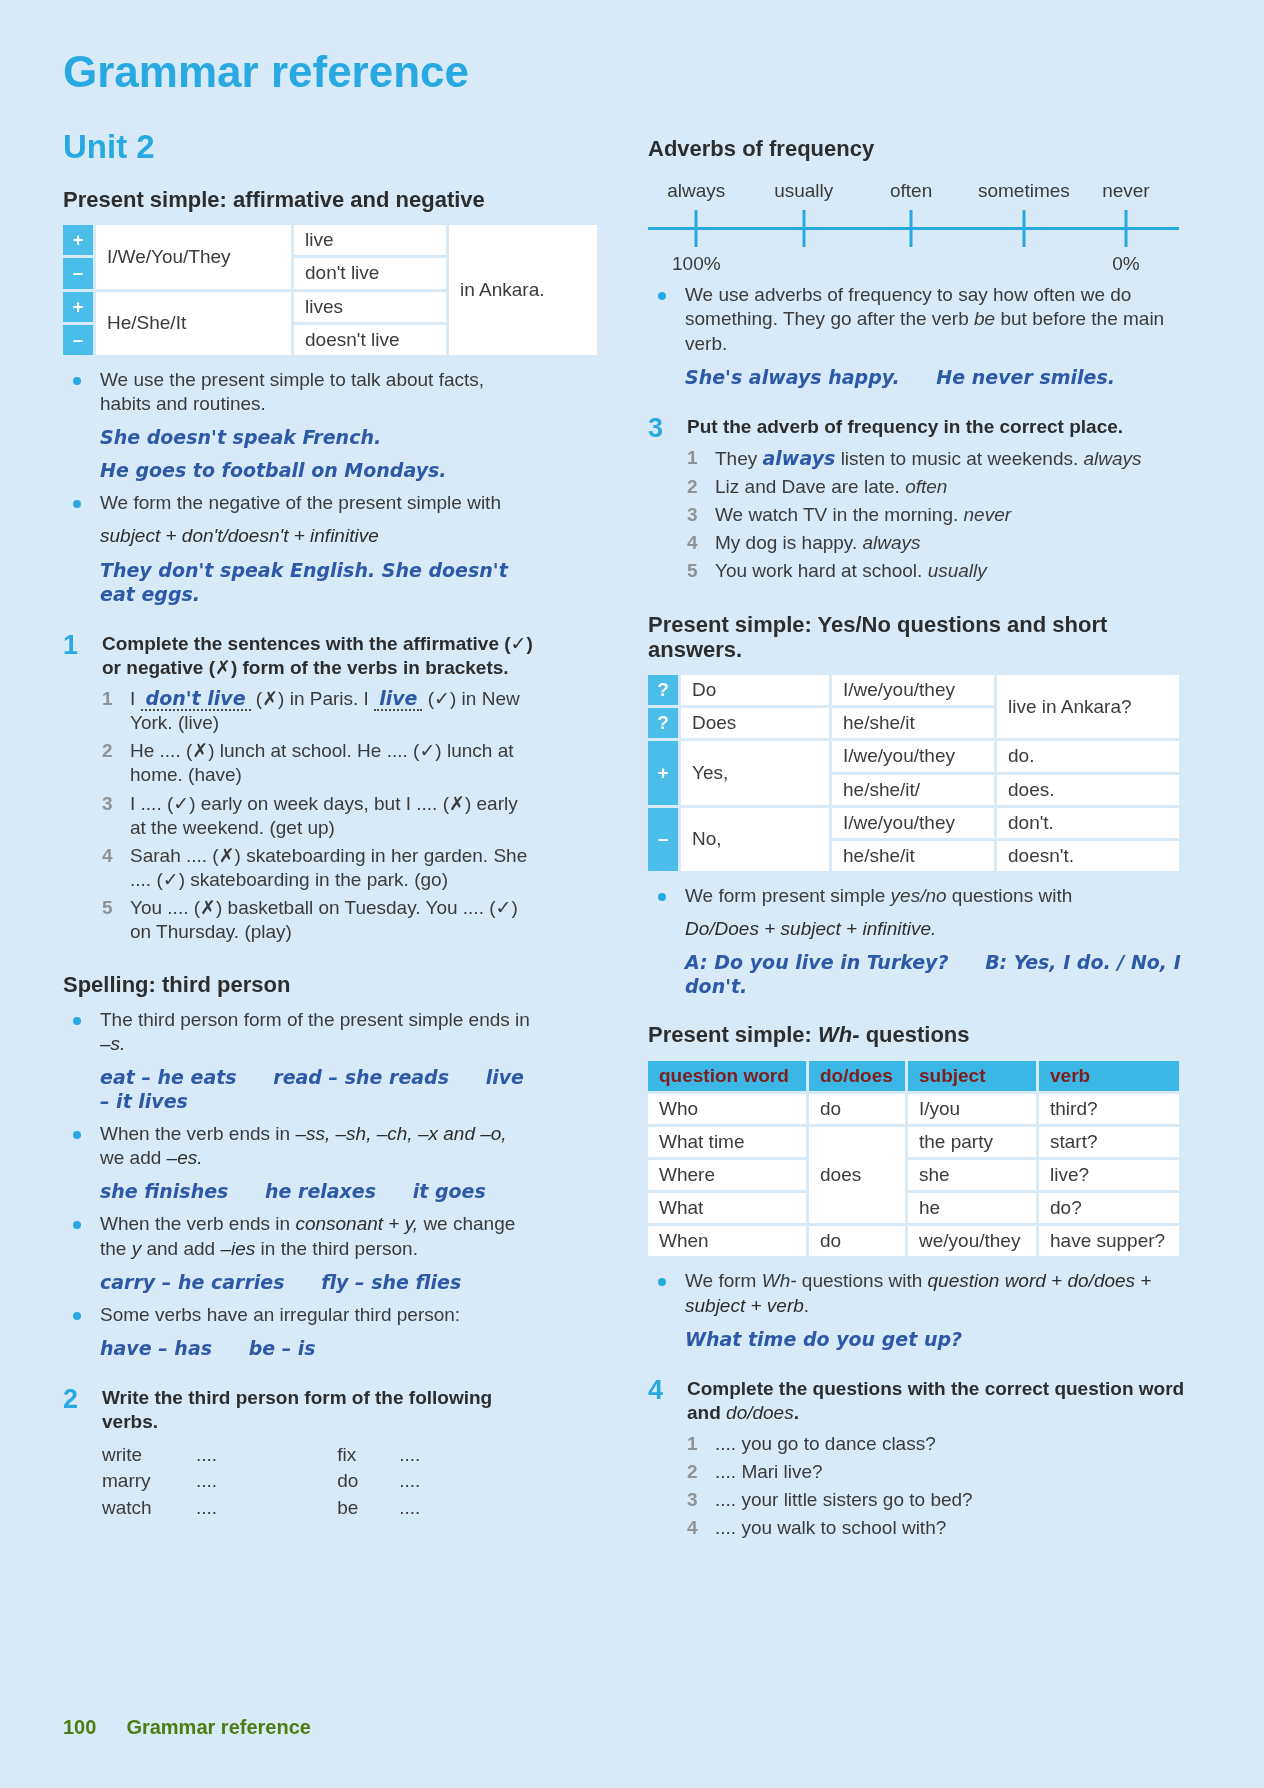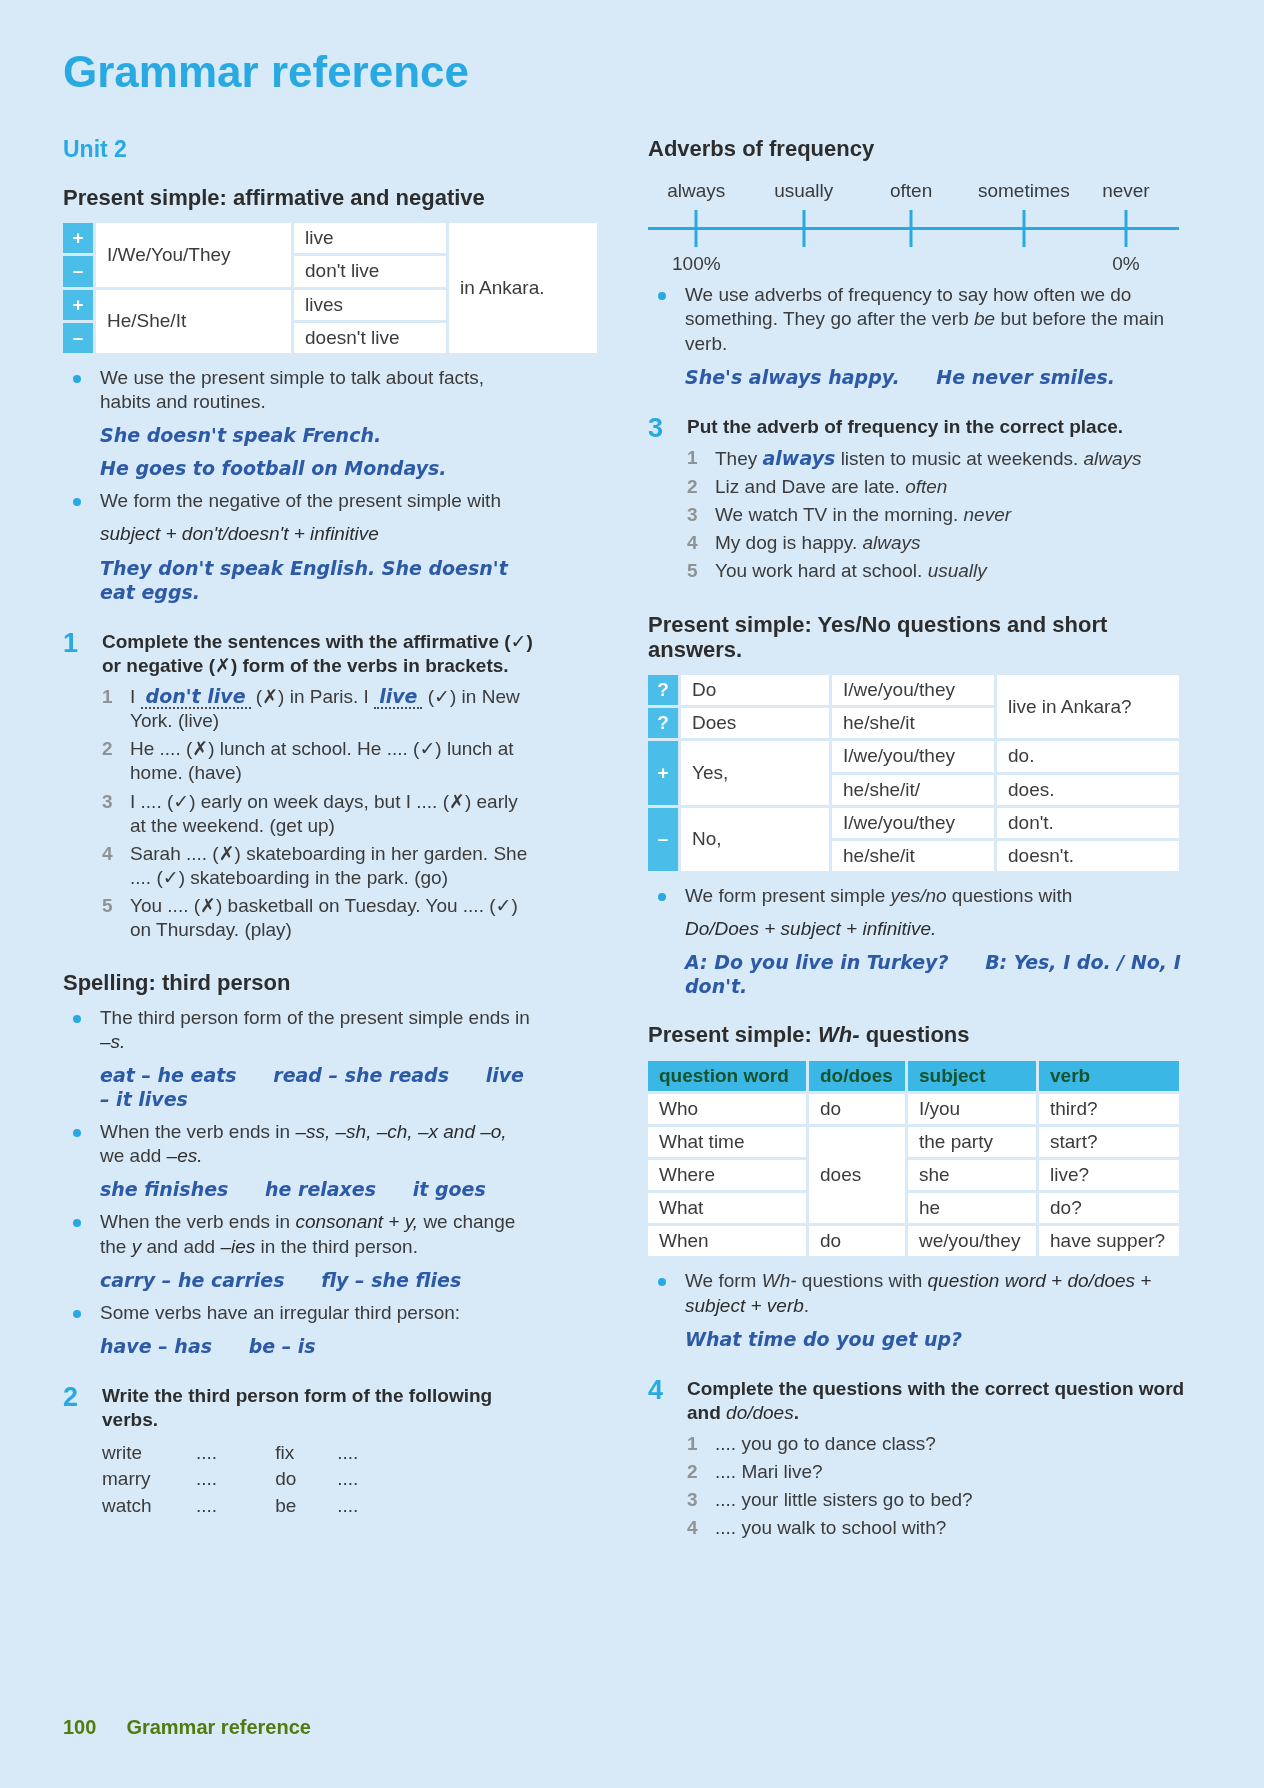--- a/index.html
+++ b/index.html
@@ -8,32 +8,32 @@
   }
   *{box-sizing:border-box}
   html,body{margin:0;padding:0}
   body{
     width:1264px;height:1788px;background:var(--bg);color:var(--ink);
     font-family:"Liberation Sans","DejaVu Sans",sans-serif;font-size:19px;line-height:1.27;
     position:relative;overflow:hidden;
   }
   .page{padding:32px 63px 0}
   h1{color:var(--blue);font-size:44px;line-height:1;margin:18px 0 36px;font-weight:bold}
-  h2{color:var(--blue);font-size:23px;line-height:1;margin:8px 0 16px;font-weight:bold}
+  h2{color:var(--blue);font-size:33px;line-height:1;margin:0 0 16px;font-weight:bold}
   h3{color:var(--head);font-size:22px;line-height:1.15;margin:24px 0 10px;font-weight:bold}
   .columns{display:flex;gap:115px;align-items:flex-start}
   .col-left{width:470px;flex:none}
   .col-right{width:537px;flex:none}
   .col-right h3:first-child{margin-top:6px}
 
   
   table.g{border-collapse:separate;border-spacing:3px;table-layout:fixed;margin:4px 0 10px -3px}
   table.g td,table.g th{background:#fff;padding:3px 11px;color:var(--ink);overflow:hidden;white-space:nowrap}
   table.g td.sign{background:var(--signblue);color:#fff;font-weight:bold;text-align:center;padding:3px 0;width:30px}
-  table.g th{background:var(--headblue);color:#14532d;font-weight:bold;text-align:left}
+  table.g th{background:var(--headblue);color:#7f1d1d;font-weight:bold;text-align:left}
   .ps-table{width:540px}
   .yn-table,.wh-table{width:537px}
 
   
   .b{position:relative;padding-left:37px;margin:2px 0 4px}
   .b::before{content:"";position:absolute;left:10px;top:9px;width:8px;height:8px;border-radius:50%;background:var(--blue)}
   .formula{font-weight:normal;font-style:italic;color:var(--head)}
   .it{font-style:italic}
   .hand{font-family:"DejaVu Sans",sans-serif;font-style:italic;font-weight:bold;color:var(--hand)}
   .exline{margin:9px 0}
@@ -43,21 +43,21 @@
   
   .exercise{display:flex;gap:15px;margin-top:26px}
   .exnum{color:var(--blue);font-weight:bold;font-size:27px;line-height:1.02;width:24px;flex:none}
   .exbody{flex:1;min-width:0}
   .extitle{font-weight:bold;color:var(--head);margin-bottom:7px}
   .xitem{display:flex;gap:13px;margin:2px 0 4px}
   .inum{color:var(--gnum);font-weight:bold;min-width:15px;flex:none}
   .itext{flex:1}
 
   
-  .verbcols{display:flex;gap:58px;margin-top:4px}
+  .verbcols{display:flex;gap:120px;margin-top:4px}
   .vrow{display:flex;margin:2px 0}
   .vc1 .vw{width:94px}
   .vc2 .vw{width:62px}
 
   
   .scale{position:relative;height:102px;margin:18px 0 2px}
   .scale .lab{position:absolute;top:0;transform:translateX(-50%);white-space:nowrap}
   .scale .tick{position:absolute;top:31px;width:3px;height:37px;background:var(--blue);transform:translateX(-50%)}
   .scale .line{position:absolute;top:48px;left:0;right:6px;height:3px;background:var(--blue)}
   .scale .pct{position:absolute;top:73px;transform:translateX(-50%)}

